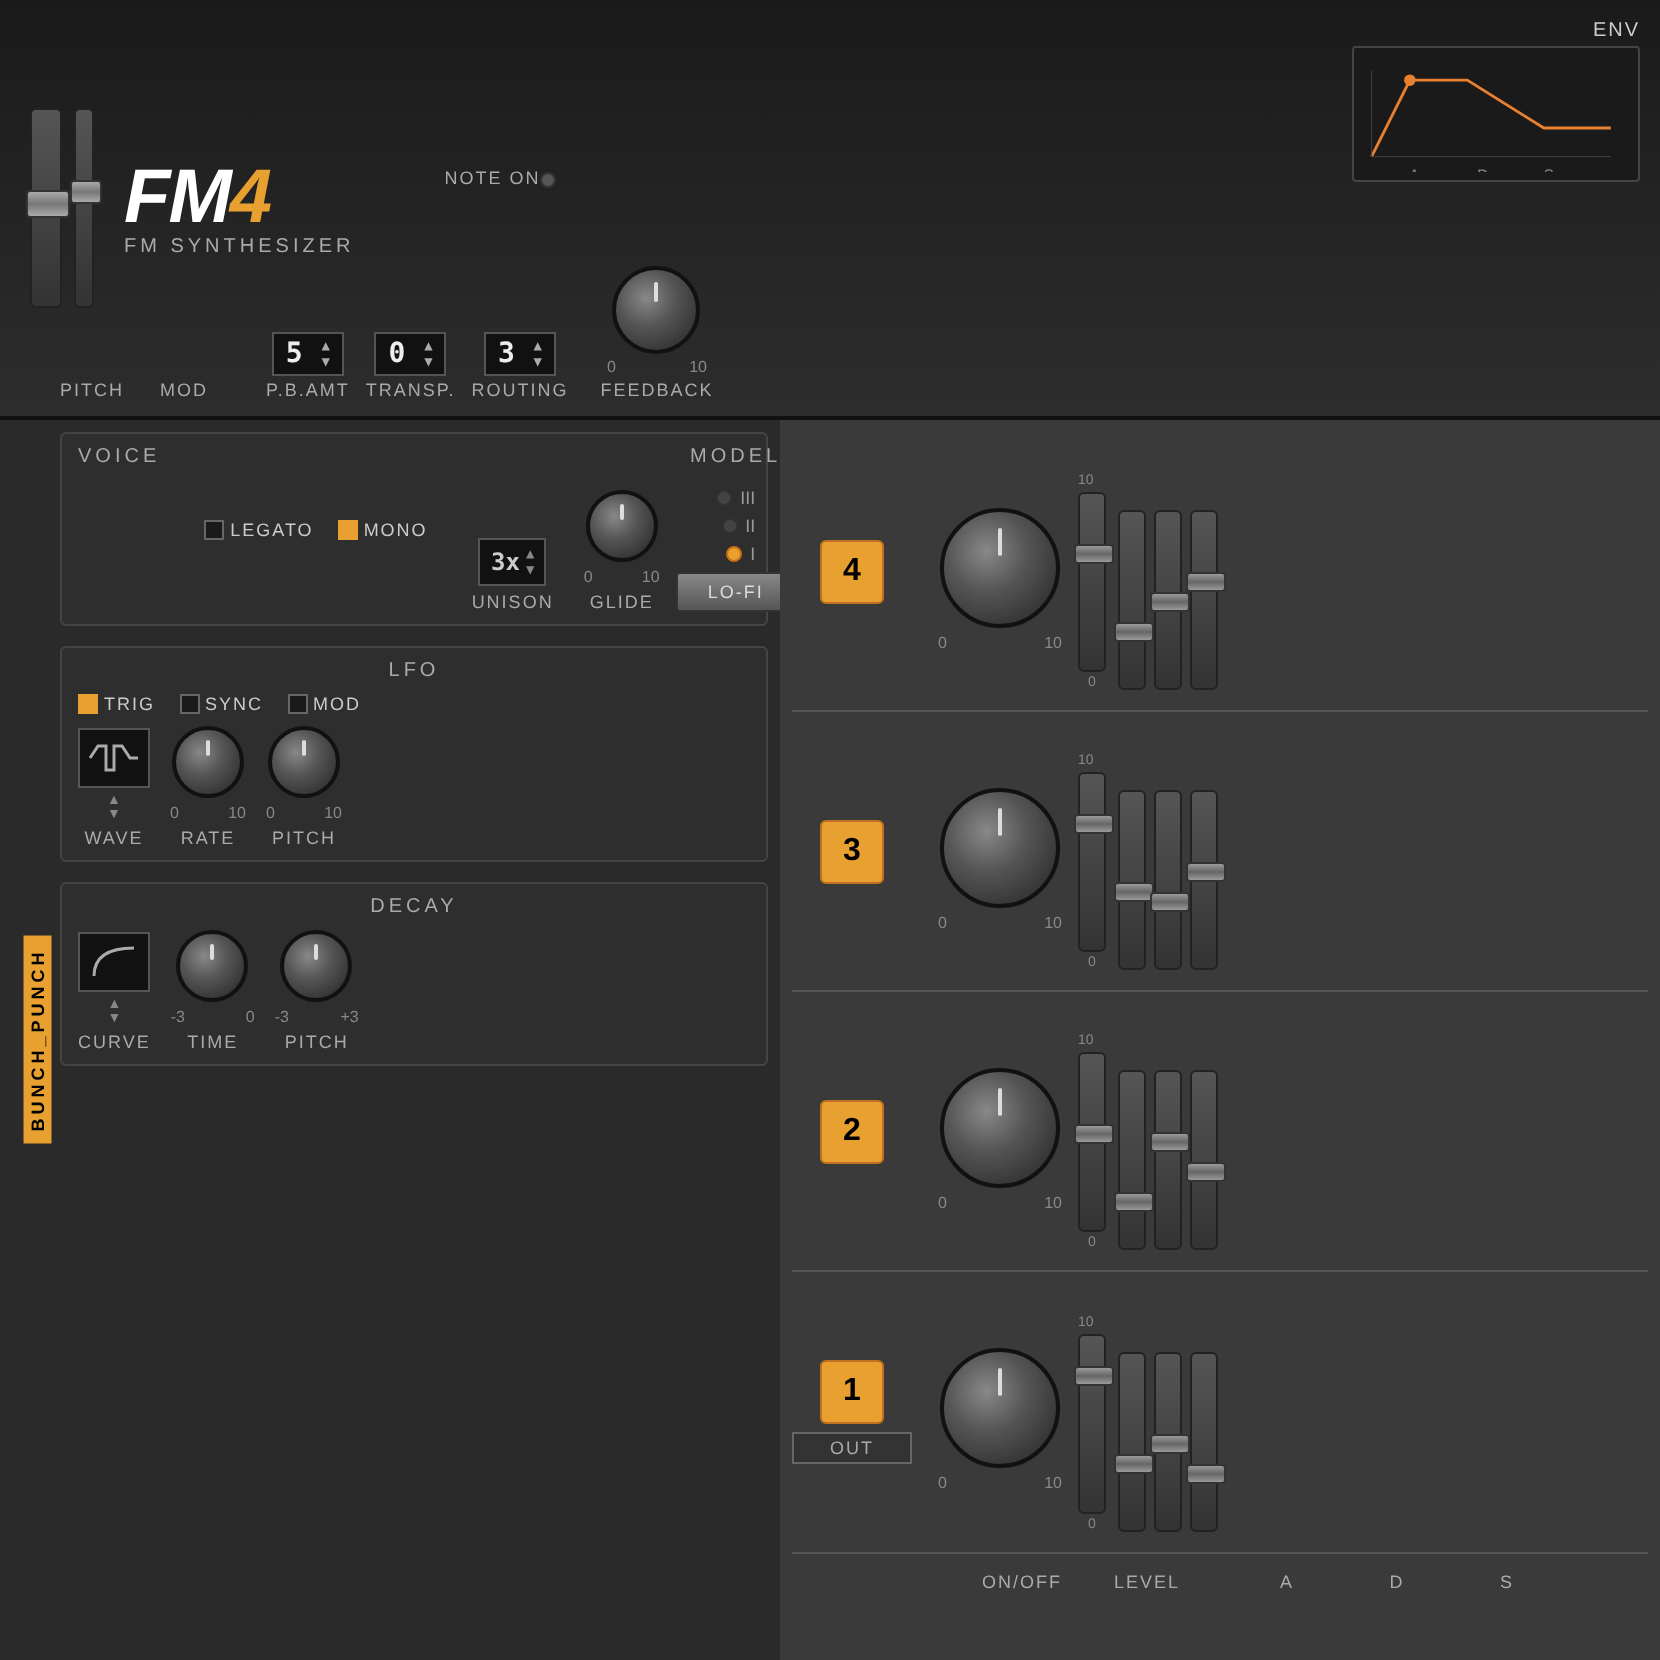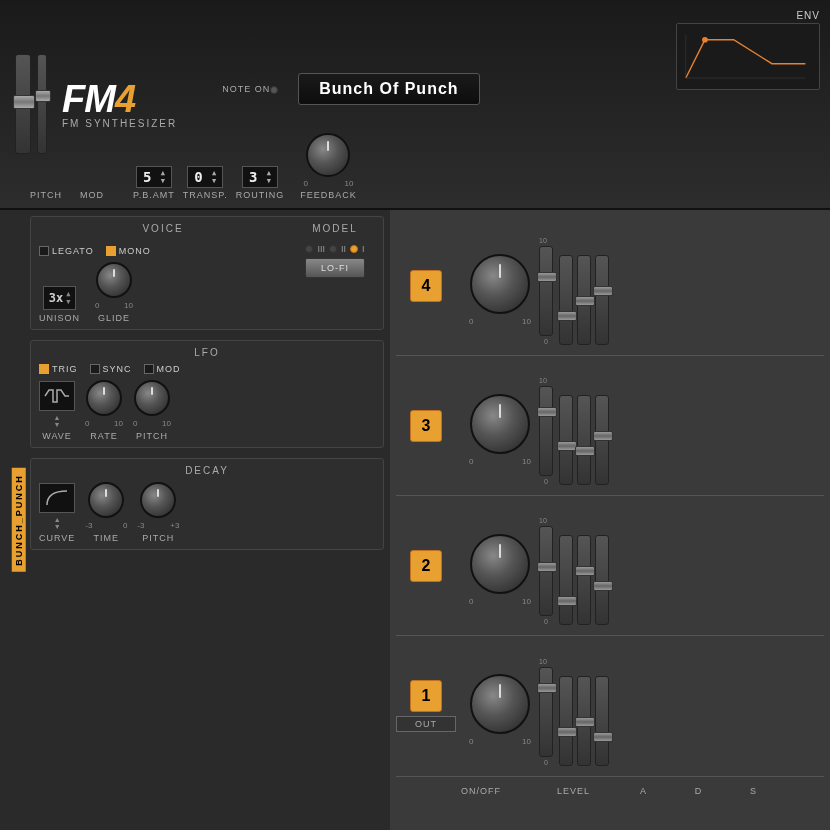--- a/index.html
+++ b/index.html
@@ -259,22 +259,22 @@
       margin-bottom: 6px;
     }
 
     .voice-model-row {
       display: flex;
       gap: 8px;
     }
     .voice-col {
       flex: 1;
       display: flex;
-      flex-direction: column;
-      gap: 6px;
+      flex-direction: row;
+      gap: 22px;
     }
     .model-col {
       width: 80px;
       display: flex;
       flex-direction: column;
       align-items: center;
       gap: 4px;
     }
 
     .check-row {
@@ -323,21 +323,21 @@
       padding: 3px 5px;
       display: flex;
       align-items: center;
       justify-content: space-between;
       gap: 3px;
     }
 
     
     .model-dots {
       display: flex;
-      flex-direction: row;
+      flex-direction: column;
       gap: 4px;
       align-items: flex-end;
     }
     .model-dot-row {
       display: flex;
       align-items: center;
       gap: 4px;
       font-size: 9px;
       color: #999;
     }
@@ -568,21 +568,20 @@
   <div class="logo-section" style="">
     <div class="logo-fm4">FM<span>4</span></div>
     <div class="logo-sub">FM SYNTHESIZER</div>
   </div>
 
   <div style="display:flex;flex-direction:row;align-items:center;margin-left:20px;margin-top:-30px;">
     <span class="ctrl-label">NOTE ON</span>
     <div class="note-on-led"></div>
   </div>
 
-  <div class="preset-name-box" style="margin-left:10px;margin-top:-30px;">Bunch Of Punch</div>
 
   <div class="env-display">
     <div style="display:flex;justify-content:flex-end;margin-bottom:2px;">
       <span class="env-label">ENV</span>
     </div>
     <div class="env-svg-wrap">
       <svg width="100%" height="100%" viewBox="0 0 140 55">
 
         <polyline points="5,50 25,10 55,10 95,35 130,35" stroke="#e88030" stroke-width="1.5" fill="none"></polyline>
 
@@ -959,20 +958,20 @@
             <div class="v-slider-tall">
               <div class="thumb" style="top:55px;"></div>
             </div>
           </div>
         </div>
       </div>
     </div>
 
     <div style="display:flex;align-items:center;height:28px;padding:0 0 0 10px;gap:0;border-top:1px solid #555;">
       <div style="width:55px;"></div>
-      <div style="width:70px;text-align:left;" class="bottom-label">ON/OFF</div>
+      <div style="width:70px;text-align:right;" class="bottom-label">ON/OFF</div>
       <div style="width:85px;text-align:center;" class="bottom-label">LEVEL</div>
       <div style="width:55px;text-align:center;" class="bottom-label">A</div>
       <div style="width:55px;text-align:center;" class="bottom-label">D</div>
       <div style="width:55px;text-align:center;" class="bottom-label">S</div>
     </div>
   </div>
 </div>
 
 </body></html>

